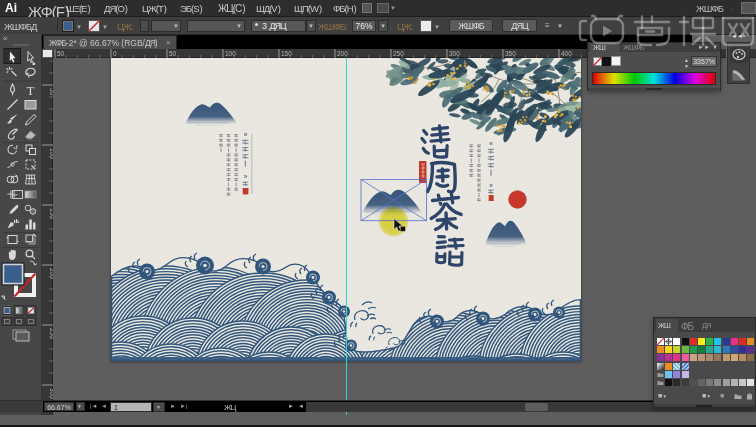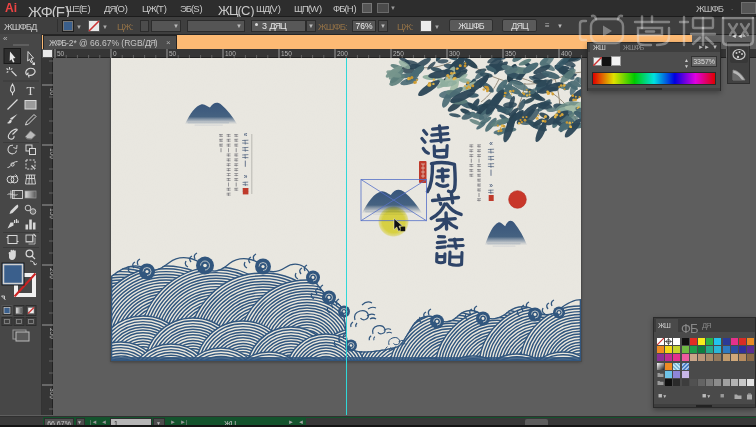--- a/index.html
+++ b/index.html
@@ -3,27 +3,27 @@
 *{margin:0;padding:0;box-sizing:border-box}
 html,body{width:756px;height:427px;overflow:hidden;background:#5e5e5e;
  font-family:"Liberation Sans",sans-serif;-webkit-font-smoothing:antialiased}
 #stage{position:absolute;left:0;top:0;width:756px;height:427px;overflow:hidden}
 .abs{position:absolute}
 .zh{letter-spacing:-1px}
 </style></head>
 <body>
 <div id="stage">
 <div class="abs" style="left:0;top:0;width:756px;height:17px;background:#2d2d2d;border-bottom:1px solid #1c1c1c">
-<span class="abs" style="left:5px;top:1px;font-size:12px;font-weight:bold;color:#ef4444">Ai</span>
+<span class="abs" style="left:5px;top:1px;font-size:12px;font-weight:bold;color:#ffffff">Ai</span>
 <span class="abs zh" style="left:28px;top:3px;font-size:15px;color:#c9c9c9">ЖΦ(<span style="letter-spacing:0">F</span>)</span>
 <span class="abs zh" style="left:66px;top:3px;font-size:9.5px;color:#c9c9c9">ШΞ(<span style="letter-spacing:0">E</span>)</span>
 <span class="abs zh" style="left:104px;top:3px;font-size:9.5px;color:#c9c9c9">ДЯ(<span style="letter-spacing:0">O</span>)</span>
 <span class="abs zh" style="left:142px;top:3px;font-size:9.5px;color:#c9c9c9">ЦЖ(<span style="letter-spacing:0">T</span>)</span>
 <span class="abs zh" style="left:180px;top:3px;font-size:9.5px;color:#c9c9c9">ЭБ(<span style="letter-spacing:0">S</span>)</span>
-<span class="abs zh" style="left:218px;top:3px;font-size:13px;color:#c9c9c9">ЖЦ(<span style="letter-spacing:0">C</span>)</span>
+<span class="abs zh" style="left:218px;top:3px;font-size:10px;color:#c9c9c9">ЖЦ(<span style="letter-spacing:0">C</span>)</span>
 <span class="abs zh" style="left:256px;top:3px;font-size:9.5px;color:#c9c9c9">ШД(<span style="letter-spacing:0">V</span>)</span>
 <span class="abs zh" style="left:294px;top:3px;font-size:9.5px;color:#c9c9c9">ЩП(<span style="letter-spacing:0">W</span>)</span>
 <span class="abs zh" style="left:333px;top:3px;font-size:9.5px;color:#c9c9c9">ФБ(<span style="letter-spacing:0">H</span>)</span>
 <span class="abs" style="left:362px;top:3px;width:10px;height:10px;background:#555;border:1px solid #777"></span>
 <span class="abs" style="left:377px;top:3px;width:12px;height:10px;background:#4a4a4a;border:1px solid #6a6a6a"></span>
 <span class="abs" style="left:390px;top:5px;color:#999;font-size:6px">▼</span>
 <span class="abs zh" style="left:696px;top:3px;font-size:9.5px;color:#bbb">ЖШФБ</span>
 <span class="abs" style="left:731px;top:3px;color:#999;font-size:8px">.</span>
 <span class="abs" style="left:741px;top:2px;width:15px;height:12px;background:#565656;border:1px solid #6e6e6e"></span>
 </div>
@@ -53,21 +53,21 @@
 <span class="abs" style="left:378px;top:3px;width:10px;height:12px;background:#4c4c4c;border:1px solid #2c2c2c"></span>
 <span class="abs" style="left:380px;top:6px;color:#bbb;font-size:6px">▼</span>
 <span class="abs zh" style="left:397px;top:4px;font-size:9.5px;color:#8f6f46">ЦЖ:</span>
 <span class="abs" style="left:420px;top:3px;width:12px;height:12px;background:#ececec;border:1px solid #555"></span>
 <span class="abs" style="left:434px;top:7px;color:#aaa;font-size:6px">▼</span>
 <span class="abs zh" style="left:449px;top:2px;width:44px;height:13px;background:#5a5a5a;border:1px solid #2e2e2e;border-radius:2px;color:#ddd;font-size:9px;text-align:center;line-height:12px">ЖШФБ</span>
 <span class="abs zh" style="left:502px;top:2px;width:35px;height:13px;background:#5a5a5a;border:1px solid #2e2e2e;border-radius:2px;color:#ddd;font-size:9px;text-align:center;line-height:12px">ДЯЦ</span>
 <span class="abs" style="left:545px;top:4px;color:#bbb;font-size:8px">≡</span>
 <span class="abs" style="left:557px;top:6px;color:#bbb;font-size:6px">▼</span>
 </div>
-<div class="abs" style="left:42px;top:35px;width:650px;height:15px;background:#fdba74">
+<div class="abs" style="left:42px;top:35px;width:650px;height:15px;background:#000000">
 <div class="abs" style="left:1px;top:0;width:134px;height:15px;background:#4d4d4d;border:1px solid #232323;border-bottom:none">
         <span class="abs zh" style="left:5px;top:2px;font-size:8.5px;color:#c5c5c5">ЖФБ<span style="letter-spacing:0">-2* @ 66.67% (RGB/</span>ДЯ<span style="letter-spacing:0">)</span></span>
         <span class="abs" style="left:122px;top:2px;font-size:8px;color:#aaa">×</span>
       </div>
 </div>
 <div class="abs" style="left:0;top:34px;width:42px;height:381px;background:#474747;border-right:1px solid #333">
 <span class="abs" style="left:3px;top:0px;font-size:8px;color:#bbb">«</span>
 <span class="abs" style="left:13px;top:10px;width:16px;height:2px;background:#5f5f5f"></span>
 <svg class="abs" style="left:0;top:14px" width="42" height="360" viewBox="0 0 42 360">
         <rect x="4" y="0.5" width="16.5" height="15" fill="#2e2e2e" stroke="#1a1a1a"></rect>
@@ -1562,21 +1562,21 @@
             <path d="M250,121.5 L315.4,162.7 M315.4,121.5 L250,162.7"></path>
           </g>
         </svg>
 </div>
 <div class="abs" style="left:293px;top:0;width:1px;height:357px;background:#2fd8d8"></div>
 <svg class="abs" style="left:338px;top:159px;z-index:30" width="16" height="18" viewBox="0 0 16 18">
         <path d="M3,1.5 L3,12.5 L5.8,10 L7.4,14.2 L9.8,13.2 L8,9.2 L11.4,8.8 Z" fill="#111" stroke="#f5f5f5" stroke-width="0.5"></path>
         <rect x="9.6" y="9.6" width="4.6" height="4.6" fill="#111"></rect>
       </svg>
 </div>
-<div class="abs" style="left:0;top:416px;width:756px;height:12px;background:#14532d;border-top:1px solid #303030">
+<div class="abs" style="left:0;top:400px;width:756px;height:12px;background:#000000;border-top:1px solid #303030">
 <div class="abs" style="left:0;top:0;width:43px;height:12px;background:#3a3a3a"></div>
 <span class="abs" style="left:44px;top:1px;width:30px;height:9px;background:#525252;border:1px solid #2e2e2e;font-size:7px;color:#ccc;text-align:center;line-height:9px">66.67%</span>
 <span class="abs" style="left:76px;top:1px;width:9px;height:9px;background:#4c4c4c;border:1px solid #2e2e2e"></span>
 <span class="abs" style="left:77px;top:2px;color:#bbb;font-size:5px">▼</span>
 <span class="abs" style="left:90px;top:2px;color:#999;font-size:6px">|◄</span>
 <span class="abs" style="left:101px;top:2px;color:#999;font-size:6px">◄</span>
 <span class="abs" style="left:110px;top:1px;width:42px;height:10px;background:#b5b5b5;border:1px solid #2e2e2e;color:#222;font-size:7px;line-height:9px;padding-left:3px">1</span>
 <span class="abs" style="left:153px;top:1px;width:12px;height:10px;background:#4c4c4c;border:1px solid #2e2e2e"></span>
 <span class="abs" style="left:156px;top:3px;color:#bbb;font-size:5px">▼</span>
 <span class="abs" style="left:170px;top:2px;color:#999;font-size:6px">►</span>
@@ -1621,21 +1621,21 @@
         <path d="M1,13 L1,3 Q8,4 13,13 Z" fill="#b9b9b9" stroke="#888" stroke-width="0.8"></path>
         <path d="M1,13 L1,6 Q6,7 10,13 Z" fill="#6a6a6a"></path>
       </svg>
     </div>
     <span class="abs" style="left:731px;top:33px;font-size:6px;color:#ddd">◄◄</span>
     <span class="abs" style="left:742px;top:32px;font-size:7px;color:#ddd">×</span>
 <div class="abs" style="left:653px;top:317px;width:103px;height:91px;background:#4a4a4a;border:1px solid #2a2a2a;box-shadow:0 2px 5px rgba(0,0,0,.35)">
       <div class="abs" style="left:0;top:0;width:101px;height:14px;background:#3c3c3c"></div>
       <div class="abs" style="left:2px;top:1px;width:22px;height:13px;background:#4a4a4a"></div>
       <span class="abs zh" style="left:4px;top:3px;font-size:7.5px;color:#ccc">ЖШ</span>
-      <span class="abs zh" style="left:27px;top:3px;font-size:13px;color:#888">ФБ</span>
+      <span class="abs zh" style="left:27px;top:3px;font-size:10px;color:#888">ФБ</span>
       <span class="abs zh" style="left:48px;top:3px;font-size:7.5px;color:#888">ДЯ</span>
       <span class="abs" style="left:3.0px;top:20.0px;width:7px;height:7px;background:#fff"></span>
       <svg class="abs" style="left:3.0px;top:20.0px" width="7" height="7">
         <line x1="0" y1="7" x2="7" y2="0" stroke="#c33" stroke-width="1.2"></line>
       </svg>
       <span class="abs" style="left:11.2px;top:20.0px;width:7px;height:7px;background:#fff"></span>
       <svg class="abs" style="left:11.2px;top:20.0px" width="7" height="7">
         <circle cx="3.5" cy="3.5" r="2" fill="none" stroke="#333" stroke-width="0.7"></circle>
         <line x1="3.5" y1="0" x2="3.5" y2="7" stroke="#333" stroke-width="0.7"></line>
         <line x1="0" y1="3.5" x2="7" y2="3.5" stroke="#333" stroke-width="0.7"></line>

